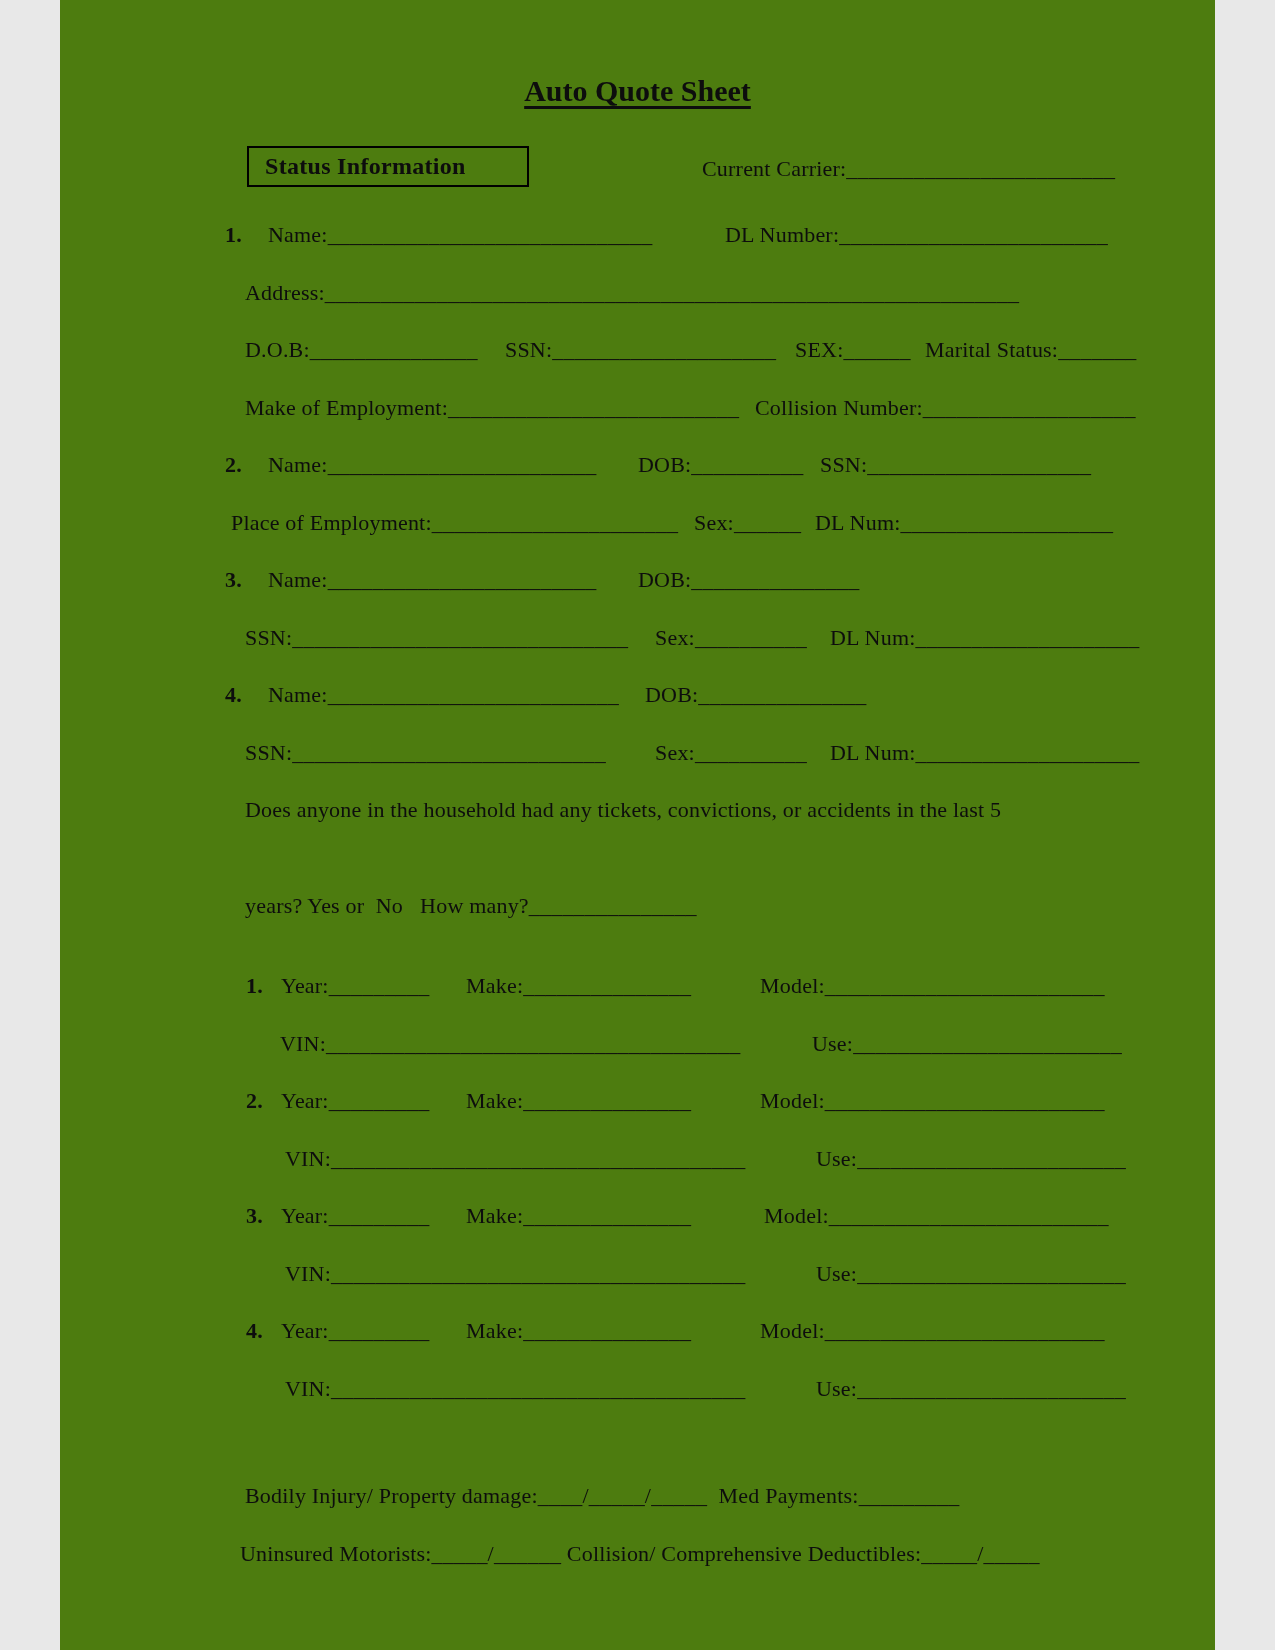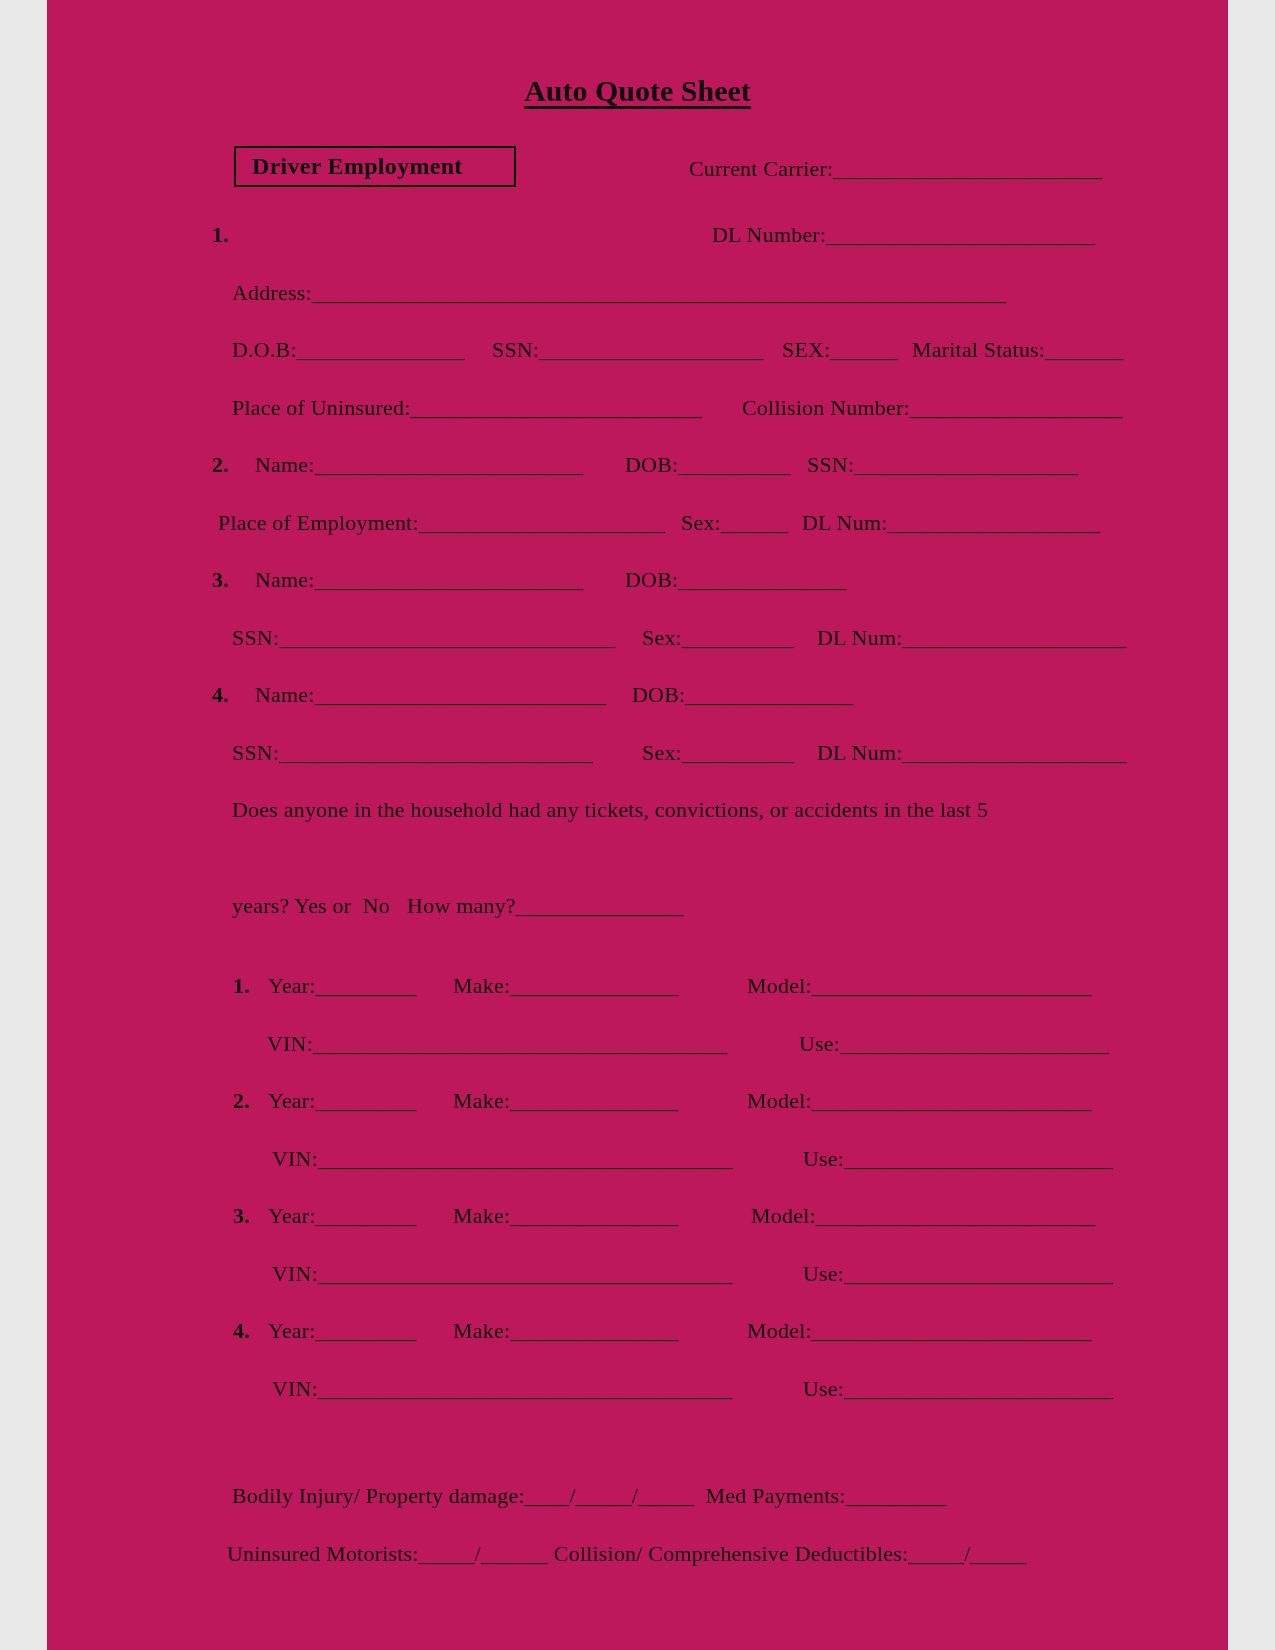--- a/index.html
+++ b/index.html
@@ -1,25 +1,24 @@
 <!DOCTYPE html>
 <html><head>
 <meta charset="utf-8">
 <style>
   html,body{margin:0;padding:0;background:#e8e8e8;}
   .page{
     position:relative;
     width:1155px;height:1650px;
     margin:0 auto;
-    background:#be185d;
+    background:#4d7c0f;
     font-family:"Liberation Serif","DejaVu Serif",serif;
     font-size:22px;
     color:#0d0d0d;
     overflow:hidden;
-    padding-left:26px;
   }
   .row{position:absolute;left:0;width:100%;height:30px;}
   .seg{position:absolute;top:0;white-space:pre;letter-spacing:0.2px;}
   .b{font-weight:bold;}
   .title{
     position:absolute;top:74px;left:0;right:0;
     text-align:center;font-size:30px;font-weight:bold;
   }
   .title span{
     text-decoration:underline;
@@ -40,41 +39,42 @@
 </head>
 <body>
 
 <div class="page">
 
   <div class="title">
     <span>Auto Quote Sheet</span>
   </div>
 
   <div class="dbox">
-    <span>Driver Employment</span>
+    <span>Status Information</span>
   </div>
   <div class="row" style="top:156px">
     <span class="seg" style="left:642px">Current Carrier:________________________</span>
   </div>
 
   <div class="row" style="top:222px">
     <span class="seg b" style="left:165px">1.</span>
+    <span class="seg" style="left:208px">Name:_____________________________</span>
     <span class="seg" style="left:665px">DL Number:________________________</span>
   </div>
   <div class="row" style="top:280px">
     <span class="seg" style="left:185px">Address:______________________________________________________________</span>
   </div>
   <div class="row" style="top:337px">
     <span class="seg" style="left:185px">D.O.B:_______________</span>
     <span class="seg" style="left:445px">SSN:____________________</span>
     <span class="seg" style="left:735px">SEX:______</span>
     <span class="seg" style="left:865px">Marital Status:_______</span>
   </div>
   <div class="row" style="top:395px">
-    <span class="seg" style="left:185px">Place of Uninsured:__________________________</span>
+    <span class="seg" style="left:185px">Make of Employment:__________________________</span>
     <span class="seg" style="left:695px">Collision Number:___________________</span>
   </div>
 
   <div class="row" style="top:452px">
     <span class="seg b" style="left:165px">2.</span>
     <span class="seg" style="left:208px">Name:________________________</span>
     <span class="seg" style="left:578px">DOB:__________</span>
     <span class="seg" style="left:760px">SSN:____________________</span>
   </div>
   <div class="row" style="top:510px">

